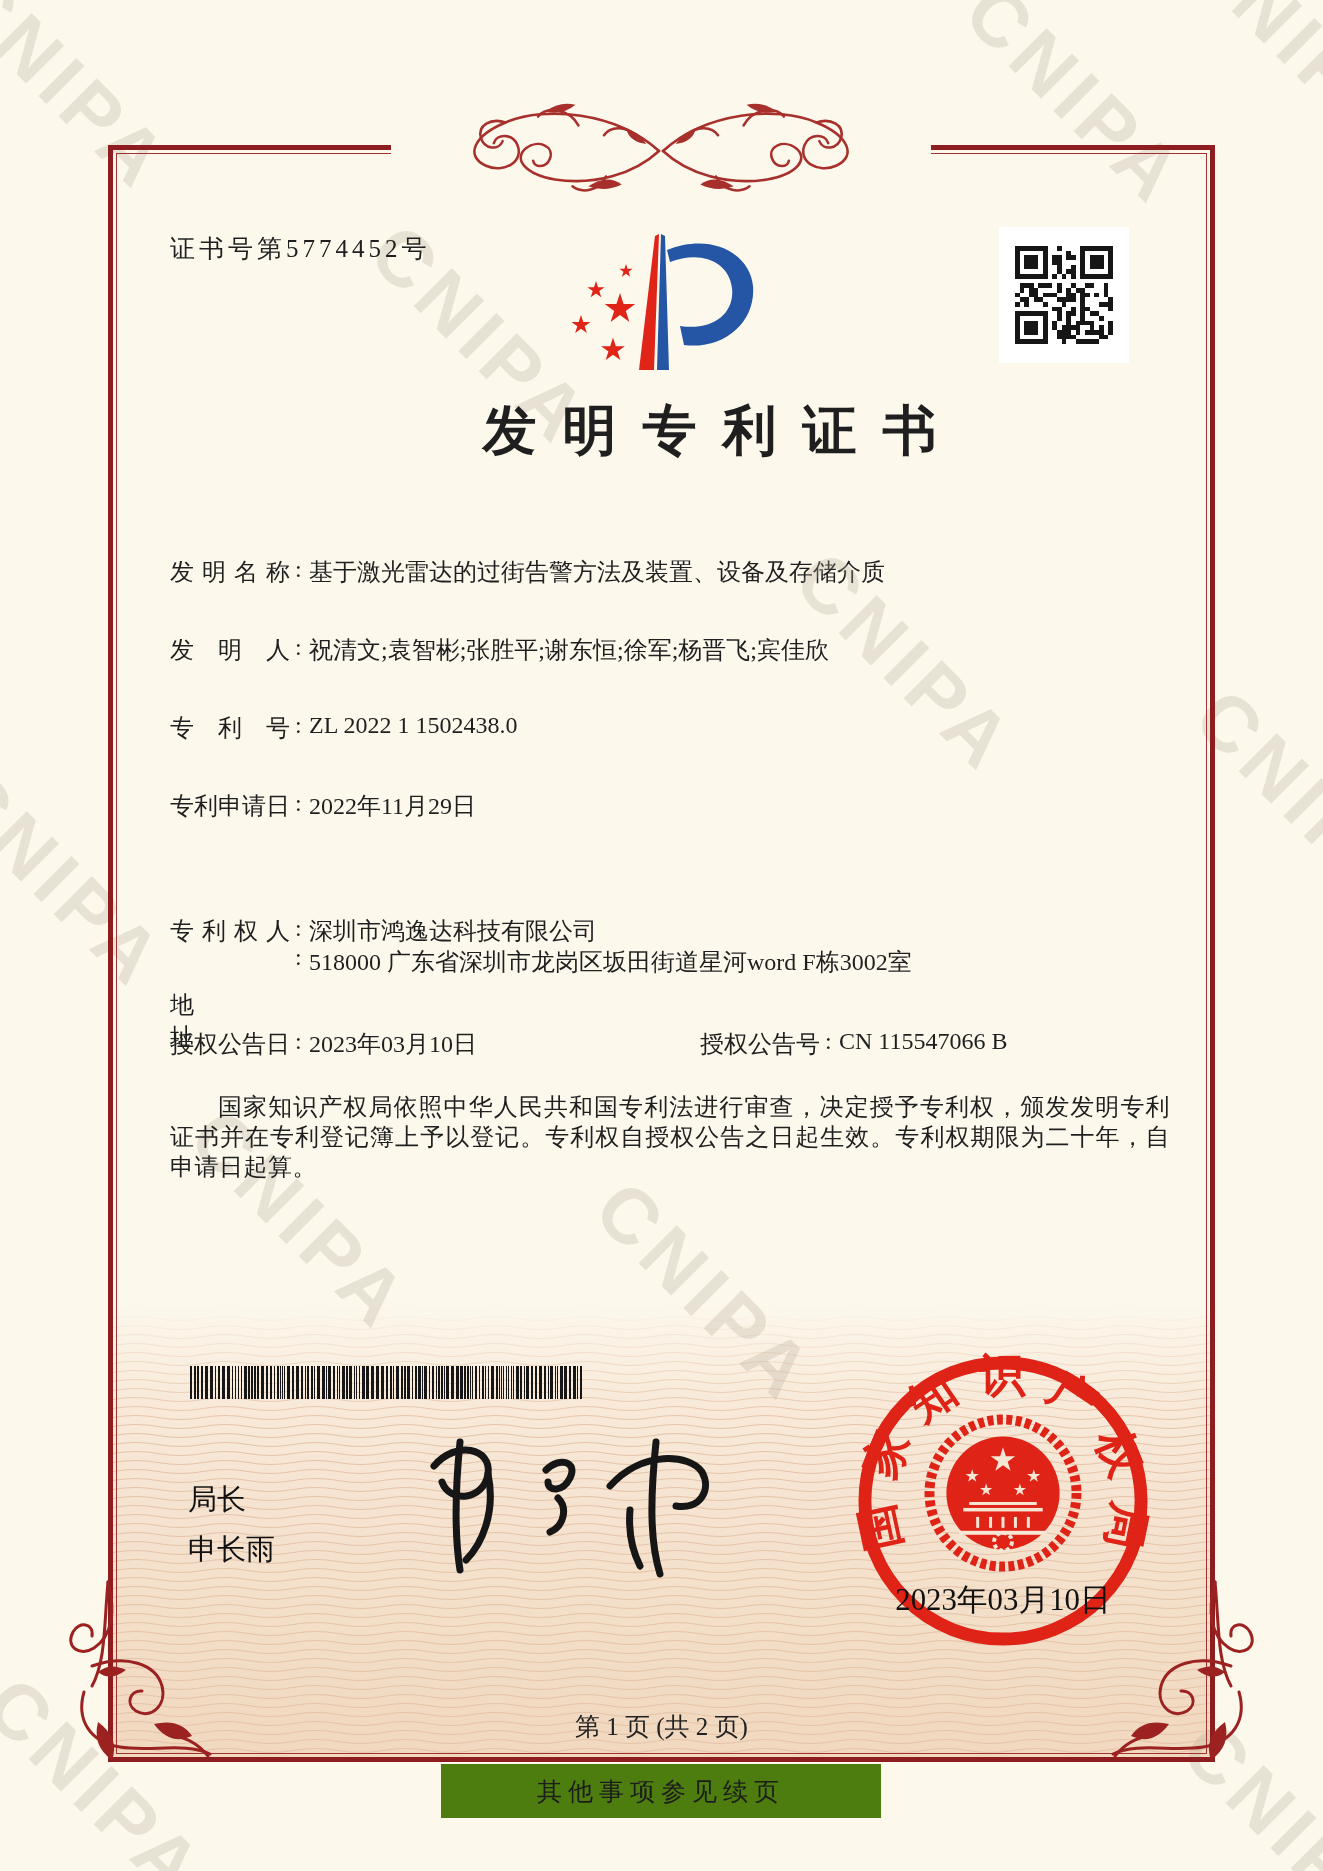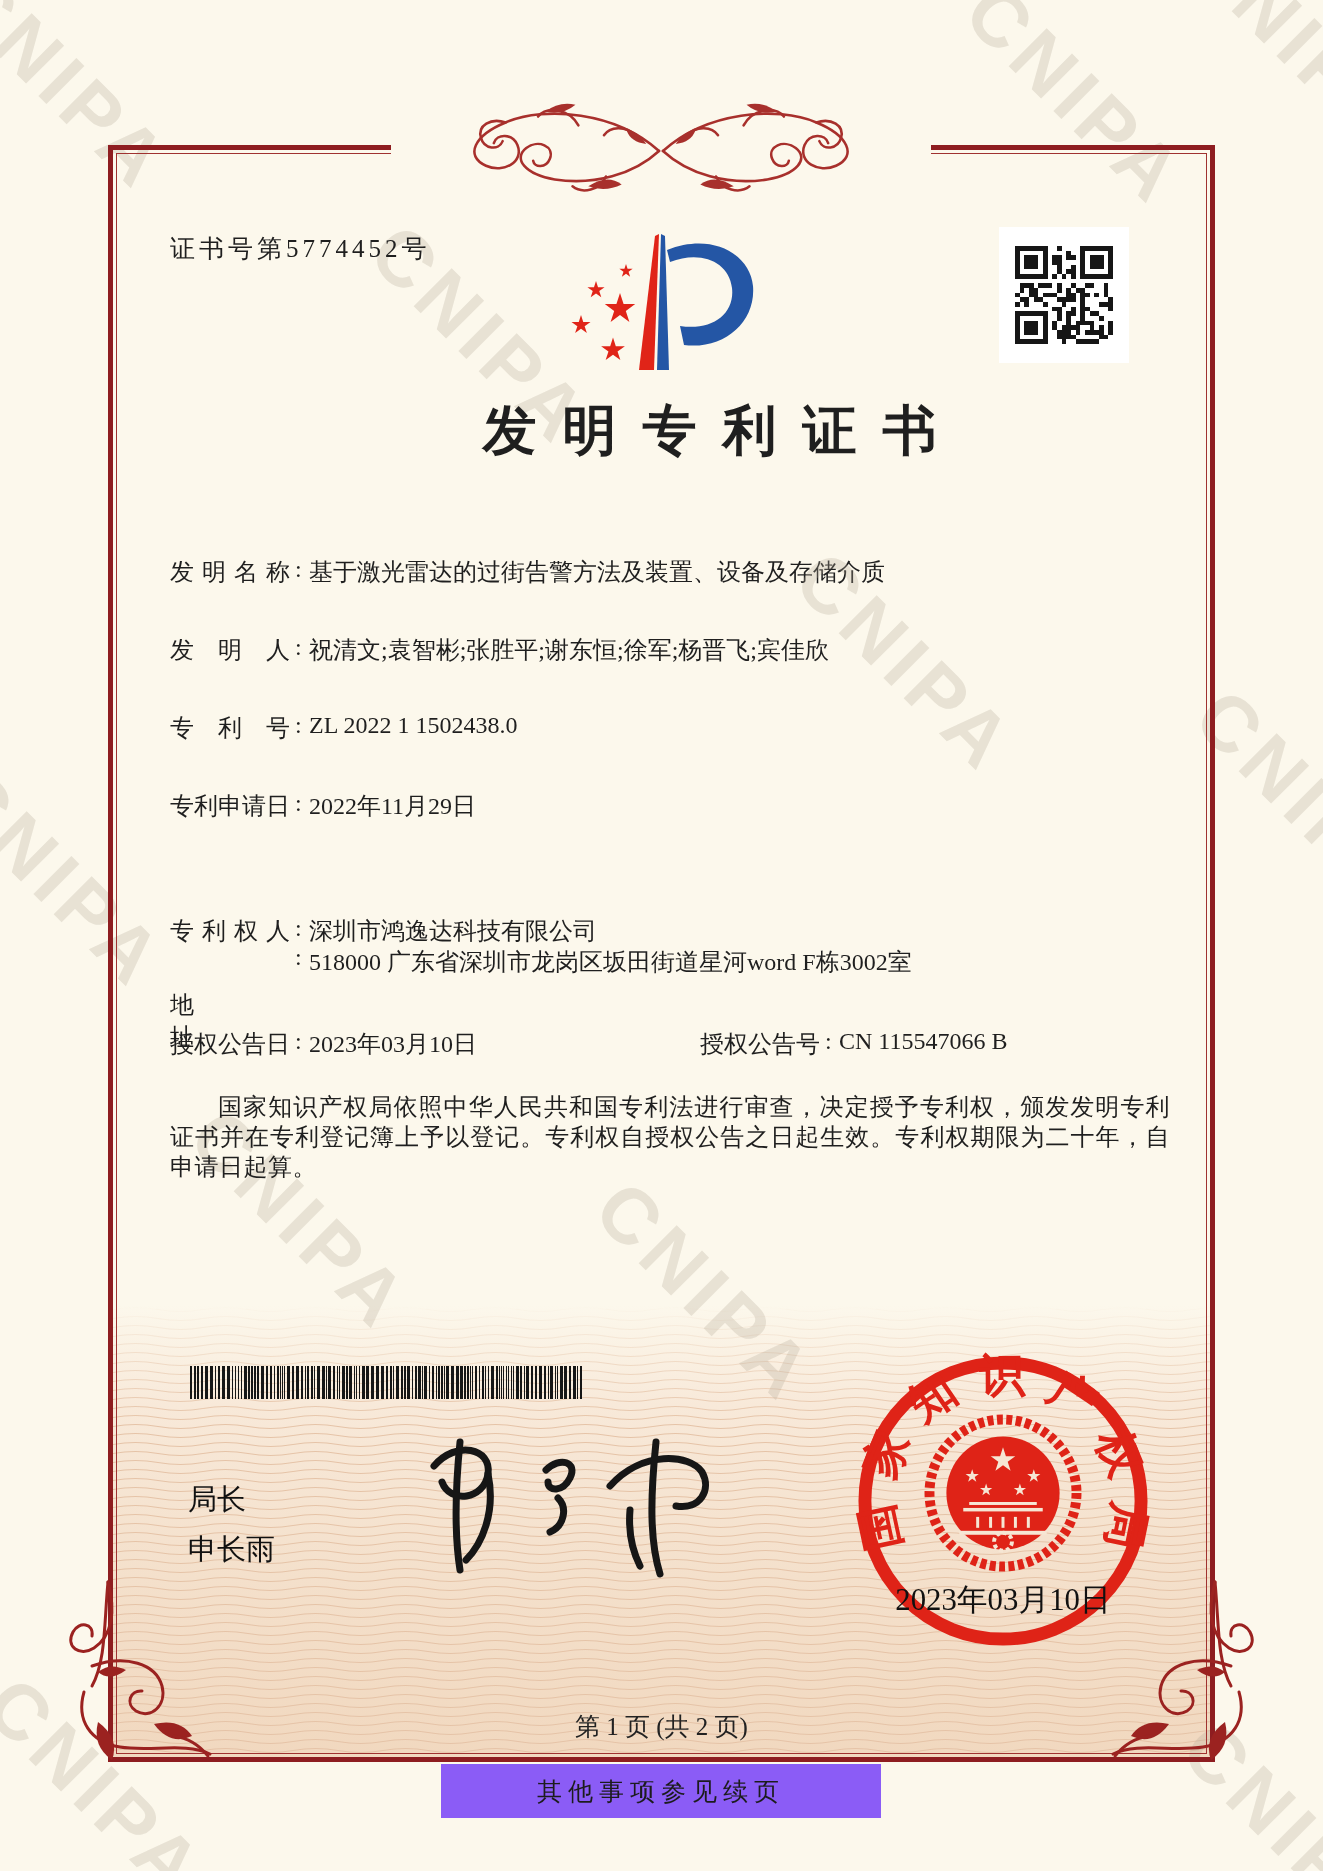--- a/index.html
+++ b/index.html
@@ -62,21 +62,21 @@
     text-align:justify;letter-spacing:0.5px;}
   .paras p{margin:0 0 17px 0;text-indent:2em;}
   .barcode{left:190px;top:1366px;width:395px;height:33px;}
   .sig-title{left:188px;top:1480px;font-size:29px;
     font-family:"Liberation Sans","DejaVu Sans",sans-serif;color:#111;}
   .sig-name{left:188px;top:1530px;font-size:29px;
     font-family:"Liberation Sans","DejaVu Sans",sans-serif;color:#111;}
   .signature{left:398px;top:1412px;width:320px;height:180px;}
   .seal{left:854px;top:1352px;width:298px;height:298px;}
   .page-no{left:108px;top:1710px;width:1107px;text-align:center;font-size:25px;color:#222;}
-  .cont-box{left:441px;top:1764px;width:440px;height:54px;background:#8b5cf6;
+  .cont-box{left:441px;top:1764px;width:440px;height:54px;background:#4d7c0f;
     display:flex;align-items:center;justify-content:center;z-index:4;}
   .cont-box span{font-size:25px;letter-spacing:6px;color:#1c1c1c;}
 </style>
 </head>
 <body>
 
 <div class="band">
   <svg width="1097" height="455">
     <defs>
       <pattern id="waves" width="90" height="9" patternUnits="userSpaceOnUse">

